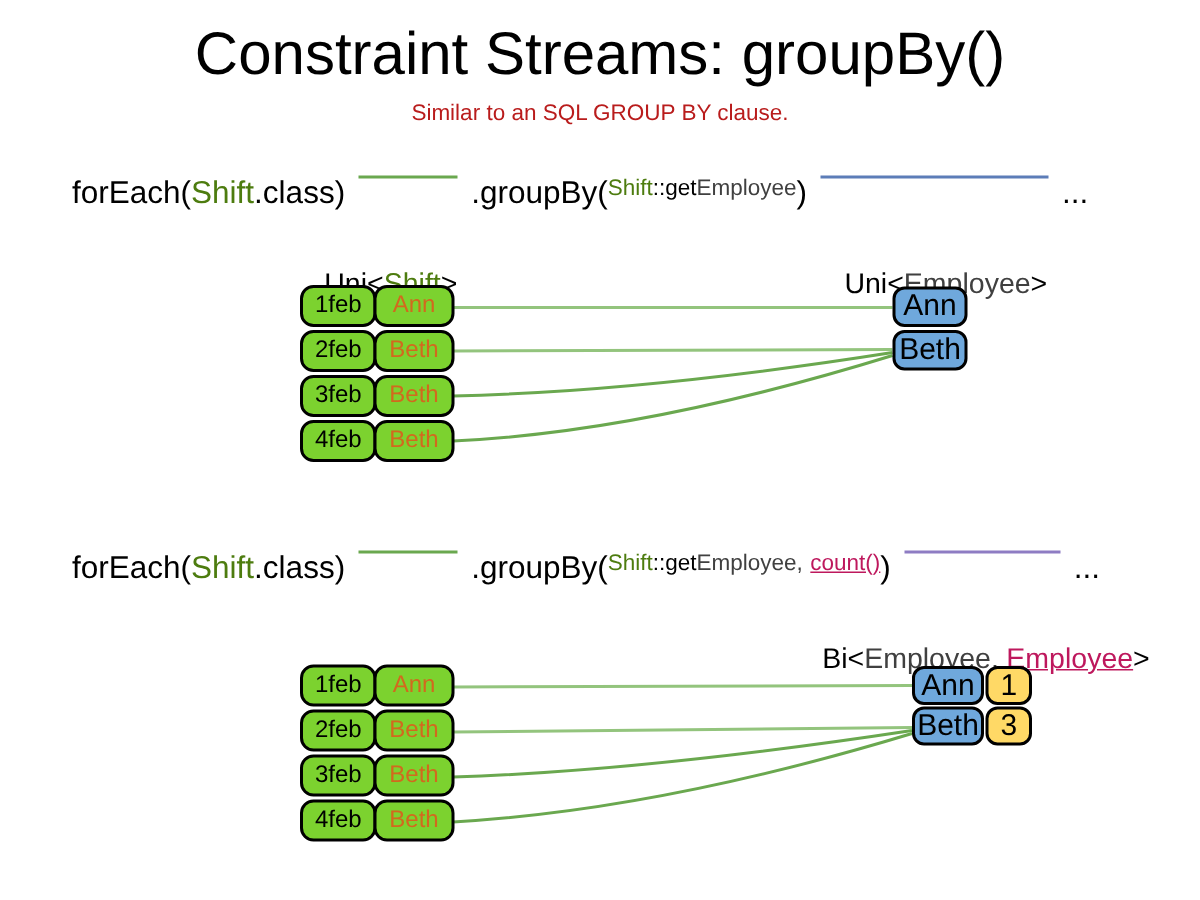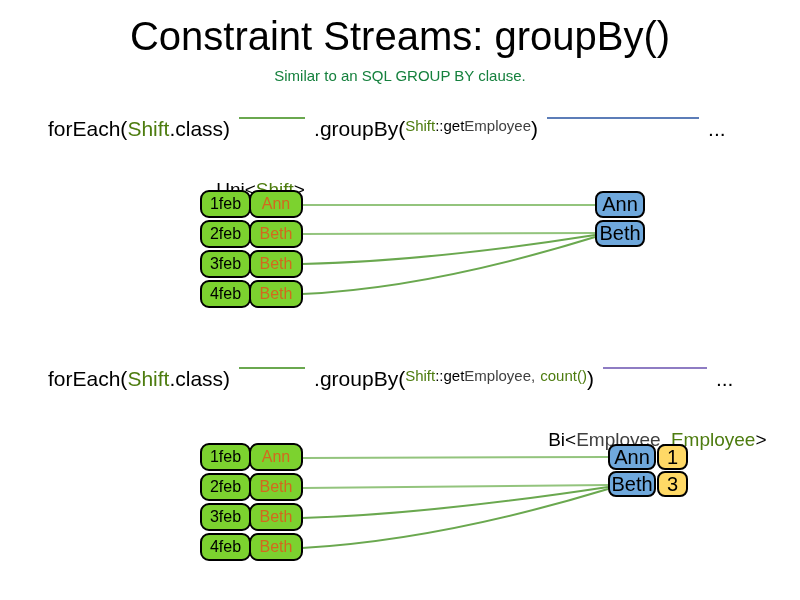--- a/index.html
+++ b/index.html
@@ -3,28 +3,28 @@
 <meta charset="utf-8">
 <style>
   html,body { margin:0; padding:0; background:#fff; }
   .slide {
     position:relative; width:775px; height:600px; background:#ffffff;
     font-family:"Liberation Sans", sans-serif; overflow:hidden; color:#000;
   }
   .title { position:absolute; left:0; top:14px; width:800px; text-align:center;
     font-size:40px; font-weight:400; color:#000; }
   .subtitle { position:absolute; left:0; top:67px; width:800px; text-align:center;
-    font-size:15px; color:#15803d; }
+    font-size:15px; color:#b91c1c; }
 
   .codeline { position:absolute; display:flex; align-items:flex-start;
     white-space:pre; font-size:21px; color:#000; height:28px; }
   .codeline .sm { font-size:15px; }
   .green-t { color:#4d7c0f; }
   .blue-t  { color:#404040; }
-  .gold-t  { color:#4d7c0f; }
+  .gold-t  { color:#be185d;text-decoration:underline; }
   .hline { height:2px; margin:0 9px; flex:0 0 auto; }
   .line-green  { background:#6aa84f; width:66px; }
   .line-blue   { background:#5c7db8; width:152px; }
   .line-purple { background:#8e7cc3; width:104px; }
   .arg2 { margin-left:5px; }
 
   .type-label { position:absolute; font-size:19px; text-align:center; white-space:pre; }
 
   .cell { position:absolute; box-sizing:border-box; border:2px solid #000;
     border-radius:9px; background:#7cd22f; font-size:16px;
@@ -66,20 +66,23 @@
     <span>forEach(</span><span class="green-t">Shift</span><span>.class)</span>
     <span class="hline line-green"></span>
     <span>.groupBy(</span><span class="sm green-t">Shift</span><span class="sm">::get</span><span class="sm blue-t">Employee</span><span>)</span>
     <span class="hline line-blue"></span>
     <span>...</span>
   </div>
 
   <div class="type-label" style="left:190px; top:157px; width:120px;">
     <span>Uni&lt;</span><span class="green-t">Shift</span><span>&gt;</span>
   </div>
+  <div class="type-label" style="left:540px; top:157px; width:160px;">
+    <span>Uni&lt;</span><span class="blue-t">Employee</span><span>&gt;</span>
+  </div>
 
   <div class="cell datec" style="left:200px; top:190px;">1feb</div>
   <div class="cell namec" style="left:249px; top:190px;">Ann</div>
   <div class="cell datec" style="left:200px; top:220px;">2feb</div>
   <div class="cell namec" style="left:249px; top:220px;">Beth</div>
   <div class="cell datec" style="left:200px; top:250px;">3feb</div>
   <div class="cell namec" style="left:249px; top:250px;">Beth</div>
   <div class="cell datec" style="left:200px; top:280px;">4feb</div>
   <div class="cell namec" style="left:249px; top:280px;">Beth</div>
 

